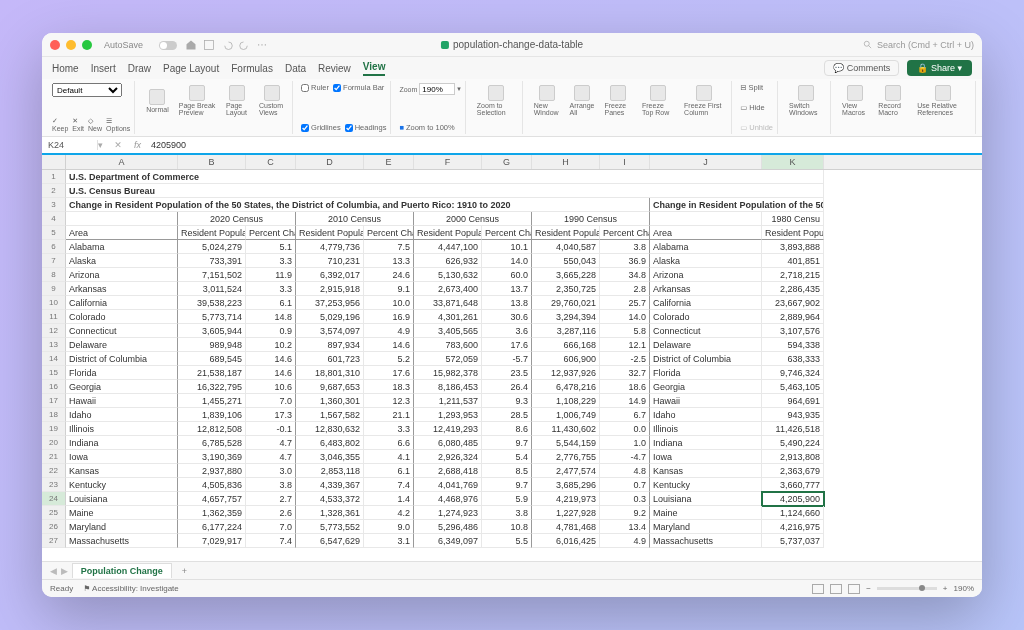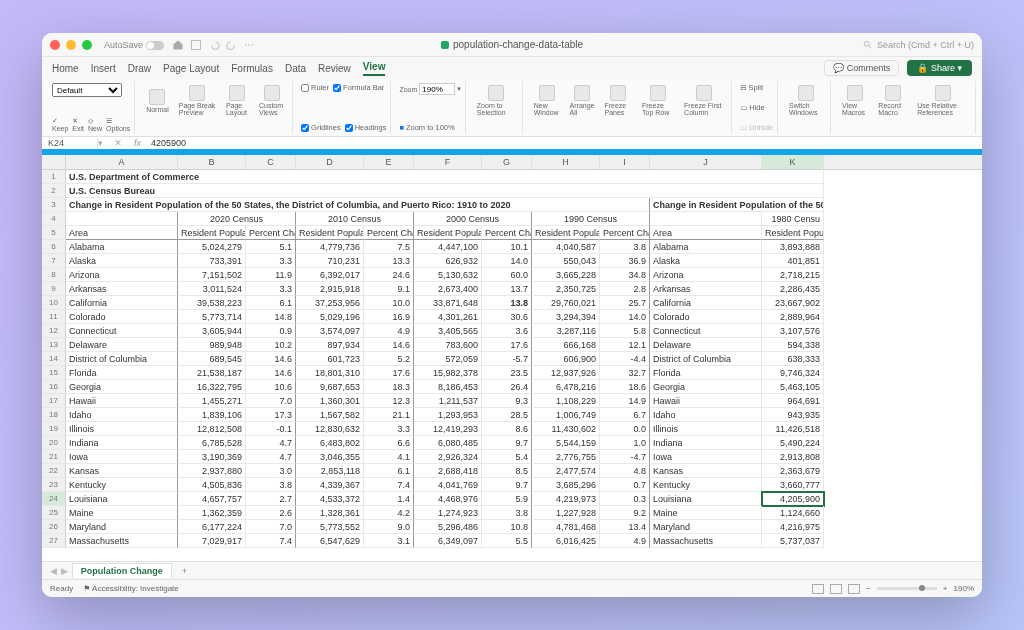--- a/index.html
+++ b/index.html
@@ -15,21 +15,21 @@
   display: flex; flex-direction: column; overflow: hidden;
   font-size: 10px; color: #333;
 }
 .titlebar {
   height: 24px; background: #f7f7f7; border-bottom: 1px solid #e5e5e5;
   display: flex; align-items: center; padding: 0 8px; position: relative;
 }
 .traffic { display: flex; gap: 6px; }
 .dot { width: 10px; height: 10px; border-radius: 50%; }
 .dot.r { background: #ff5f57; } .dot.y { background: #febc2e; } .dot.g { background: #28c840; }
-.autosave { margin-left: 12px; color: #888; font-size: 9px; display: flex; align-items: flex-end; gap: 3px; }
+.autosave { margin-left: 12px; color: #888; font-size: 9px; display: flex; align-items: flex-end; gap: 16px; }
 .toggle { width: 18px; height: 9px; background: #ccc; border-radius: 5px; position: relative; }
 .toggle::after { content:''; position:absolute; width:7px; height:7px; background:#fff; border-radius:50%; top:1px; left:1px; }
 .title-icons { display: flex; gap: 6px; margin-left: 8px; color: #aaa; }
 .title-icons svg { width: 12px; height: 12px; }
 .doc-title { position: absolute; left: 50%; transform: translateX(-50%); font-size: 10px; color: #555; display: flex; align-items: center; gap: 4px; }
 .doc-title::before { content:''; width:8px; height:8px; background:#21a366; border-radius:2px; }
 .search-bar { margin-left: auto; color: #999; font-size: 9px; display: flex; align-items: center; gap: 4px; }
 .tabs { height: 22px; background: #f7f7f7; display: flex; align-items: center; padding: 0 10px; gap: 12px; font-size: 10px; color: #555; }
 .tabs span { cursor: pointer; }
 .tabs .active { color: #217346; font-weight: 600; border-bottom: 2px solid #217346; padding-bottom: 2px; }
@@ -44,21 +44,21 @@
 .rgroup { display: flex; flex-direction: column; justify-content: space-between; border-right: 1px solid #e5e5e5; padding: 2px 4px; }
 .rgroup.col { align-items: flex-start; }
 .rrow { display: flex; gap: 4px; align-items: center; }
 .rbtn { display: flex; flex-direction: column; align-items: center; gap: 1px; padding: 2px 3px; cursor: pointer; }
 .rbtn svg, .rbtn .ico { width: 16px; height: 16px; }
 .ico { background: #e8e8e8; border: 1px solid #ccc; border-radius: 2px; }
 .chk { display: flex; align-items: center; gap: 2px; font-size: 7.5px; }
 .chk input { width: 8px; height: 8px; }
 .zoom-box { display: flex; align-items: center; gap: 2px; }
 .zoom-box input { width: 36px; height: 12px; font-size: 8px; border: 1px solid #ccc; padding: 0 2px; }
-.namebox { height: 18px; background: #fff; border-bottom: 6px solid #0ea5e9; display: flex; align-items: center; font-size: 9px; }
+.namebox { height: 18px; background: #fff; border-bottom: 2px solid #0ea5e9; display: flex; align-items: center; font-size: 9px; }
 .namebox .cellref { width: 56px; border-right: 1px solid #e0e0e0; padding: 0 6px; color: #555; }
 .namebox .fx { padding: 0 6px; color: #999; font-style: italic; }
 .namebox .fxval { padding: 0 4px; color: #333; }
 .namebox .dd { width: 10px; color: #aaa; }
 .grid-area { flex: 1; overflow: hidden; position: relative; display: flex; flex-direction: column; }
 .colheads { display: flex; background: #f0f0f0; border-bottom: 1px solid #d0d0d0; height: 15px; font-size: 9px; color: #555; }
 .rowhead-spacer { width: 24px; border-right: 1px solid #d0d0d0; background: #f0f0f0; }
 .ch { border-right: 1px solid #e0e0e0; text-align: center; line-height: 15px; }
 .ch.active { background: #d6ead9; }
 .gridbody { flex: 1; overflow: hidden; }
@@ -376,21 +376,21 @@
           <div class="gc r" style="width: 62px;">2,286,435</div>
         </div>
         <div class="gr">
           <div class="rowhead">10</div>
           <div class="gc thick-r" style="width: 112px;">California</div>
           <div class="gc r" style="width: 68px;">39,538,223</div>
           <div class="gc r thick-r" style="width: 50px;">6.1</div>
           <div class="gc r" style="width: 68px;">37,253,956</div>
           <div class="gc r thick-r" style="width: 50px;">10.0</div>
           <div class="gc r" style="width: 68px;">33,871,648</div>
-          <div class="gc r thick-r" style="width: 50px; font-weight: bold;">13.8</div>
+          <div class="gc r thick-r" style="width: 50px;">13.8</div>
           <div class="gc r" style="width: 68px;">29,760,021</div>
           <div class="gc r thick-r" style="width: 50px;">25.7</div>
           <div class="gc " style="width: 112px;">California</div>
           <div class="gc r" style="width: 62px;">23,667,902</div>
         </div>
         <div class="gr">
           <div class="rowhead">11</div>
           <div class="gc thick-r" style="width: 112px;">Colorado</div>
           <div class="gc r" style="width: 68px;">5,773,714</div>
           <div class="gc r thick-r" style="width: 50px;">14.8</div>
@@ -434,21 +434,21 @@
         <div class="gr">
           <div class="rowhead">14</div>
           <div class="gc thick-r" style="width: 112px;">District of Columbia</div>
           <div class="gc r" style="width: 68px;">689,545</div>
           <div class="gc r thick-r" style="width: 50px;">14.6</div>
           <div class="gc r" style="width: 68px;">601,723</div>
           <div class="gc r thick-r" style="width: 50px;">5.2</div>
           <div class="gc r" style="width: 68px;">572,059</div>
           <div class="gc r thick-r" style="width: 50px;">-5.7</div>
           <div class="gc r" style="width: 68px;">606,900</div>
-          <div class="gc r thick-r" style="width: 50px;">-4.4</div>
+          <div class="gc r thick-r" style="width: 50px;">-2.5</div>
           <div class="gc " style="width: 112px;">District of Columbia</div>
           <div class="gc r" style="width: 62px;">638,333</div>
         </div>
         <div class="gr">
           <div class="rowhead">15</div>
           <div class="gc thick-r" style="width: 112px;">Florida</div>
           <div class="gc r" style="width: 68px;">21,538,187</div>
           <div class="gc r thick-r" style="width: 50px;">14.6</div>
           <div class="gc r" style="width: 68px;">18,801,310</div>
           <div class="gc r thick-r" style="width: 50px;">17.6</div>

